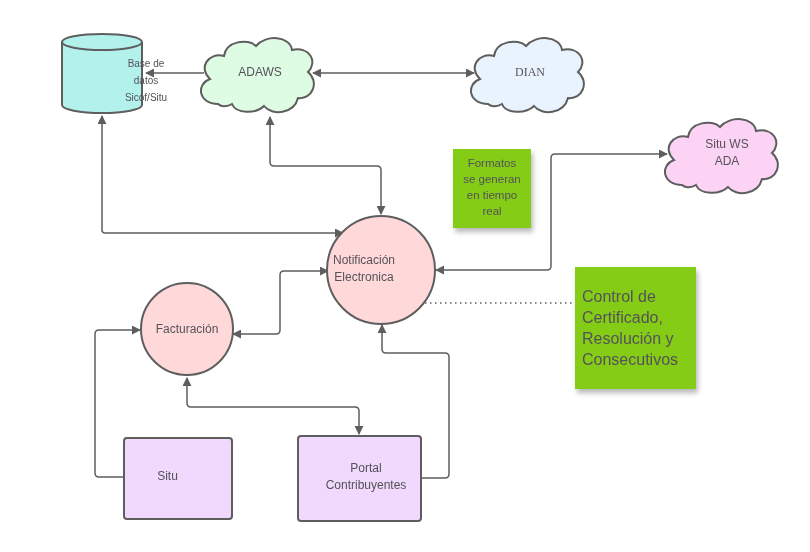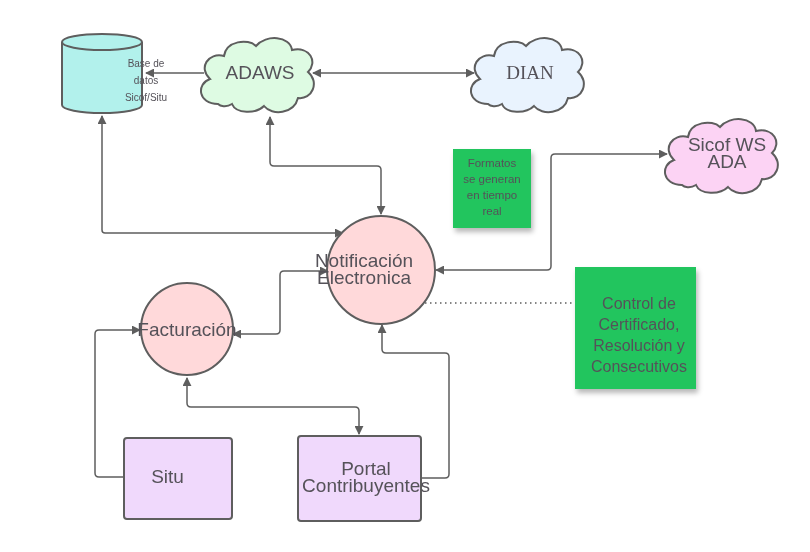--- a/index.html
+++ b/index.html
@@ -1,22 +1,22 @@
 <!DOCTYPE html>
 <html><head>
   <meta charset="utf-8">
   <style>
     html, body { margin: 0; padding: 0; background: #ffffff; }
     body { width: 810px; height: 552px; position: relative; overflow: hidden;
            font-family: "Liberation Sans", sans-serif; }
     #canvas { position: absolute; left: 0; top: 0; }
     .lbl { position: absolute; display: flex; align-items: center; justify-content: center;
-           text-align: center; color: #555259; font-size: 19px; line-height: 17px;
+           text-align: center; color: #555259; font-size: 12px; line-height: 17px;
            font-family: "Liberation Sans", sans-serif; white-space: pre-line; }
-    .sticky { position: absolute; background: #22c55e; box-shadow: 2px 4px 5px rgba(0,0,0,0.28); }
+    .sticky { position: absolute; background: #84cc16; box-shadow: 2px 4px 5px rgba(0,0,0,0.28); }
     .sticky-text { color: #555259; font-family: "Liberation Sans", sans-serif; white-space: pre-line; }
   </style>
 </head>
 <body>
 
 <svg id="canvas" width="810" height="552" viewBox="0 0 810 552">
   <defs>
     <marker id="arr" viewBox="0 0 10 10" refX="9" refY="5" markerWidth="9" markerHeight="9" orient="auto-start-reverse" markerUnits="userSpaceOnUse">
       <path d="M0,0 L10,5 L0,10 z" fill="#5e5e5e"></path>
     </marker>
@@ -55,33 +55,33 @@
 
   <rect x="124" y="438" width="108" height="81" rx="3" fill="#f0d9fc" stroke="#5e5e5e" stroke-width="2"></rect>
   <rect x="298" y="436" width="123" height="85" rx="3" fill="#f0d9fc" stroke="#5e5e5e" stroke-width="2"></rect>
 </svg>
 
 <div class="lbl" style="left:62px;top:52px;width:80px;height:56px;font-size:10px;padding-left:44px;">Base de
 datos
 Sicof/Situ</div>
 <div class="lbl" style="left:210px;top:62px;width:100px;height:20px;">ADAWS</div>
 <div class="lbl" style="left:480px;top:62px;width:100px;height:20px;font-family:Liberation Serif, serif;">DIAN</div>
-<div class="lbl" style="left:672px;top:135px;width:110px;height:36px;">Sicof WS
+<div class="lbl" style="left:672px;top:135px;width:110px;height:36px;">Situ WS
 ADA</div>
 <div class="lbl" style="left:308px;top:250px;width:112px;height:38px;">Notificación
 Electronica</div>
 <div class="lbl" style="left:141px;top:319px;width:92px;height:20px;">Facturación</div>
 <div class="lbl" style="left:124px;top:466px;width:87px;height:20px;">Situ</div>
 <div class="lbl" style="left:298px;top:459px;width:136px;height:36px;">Portal
 Contribuyentes</div>
 
 <div class="sticky" style="left:453px;top:149px;width:78px;height:79px;">
   <div class="sticky-text" style="text-align:center;font-size:11.5px;line-height:16px;padding-top:6px;">Formatos
 se generan
 en tiempo
 real</div>
 </div>
 <div class="sticky" style="left:575px;top:267px;width:121px;height:122px;">
-  <div class="sticky-text" style="text-align:center;font-size:16px;line-height:21px;padding:26px 0 0 7px;">Control de
+  <div class="sticky-text" style="text-align:left;font-size:16px;line-height:21px;padding:19px 0 0 7px;">Control de
 Certificado,
 Resolución y
 Consecutivos</div>
 </div>
 
 </body></html>

